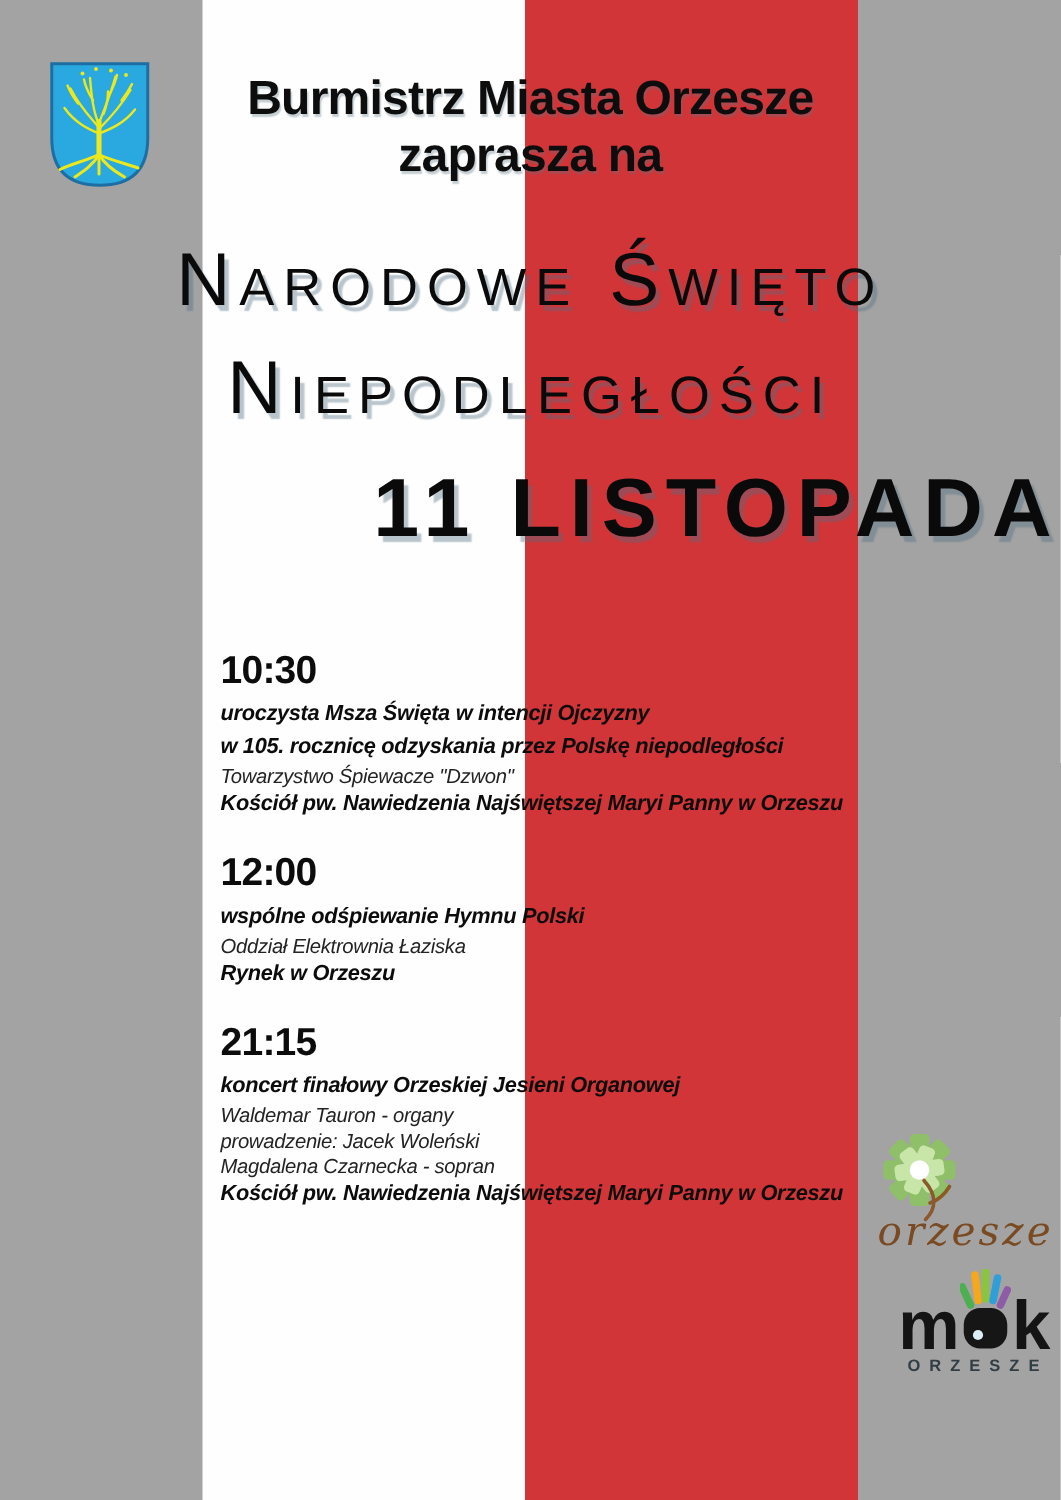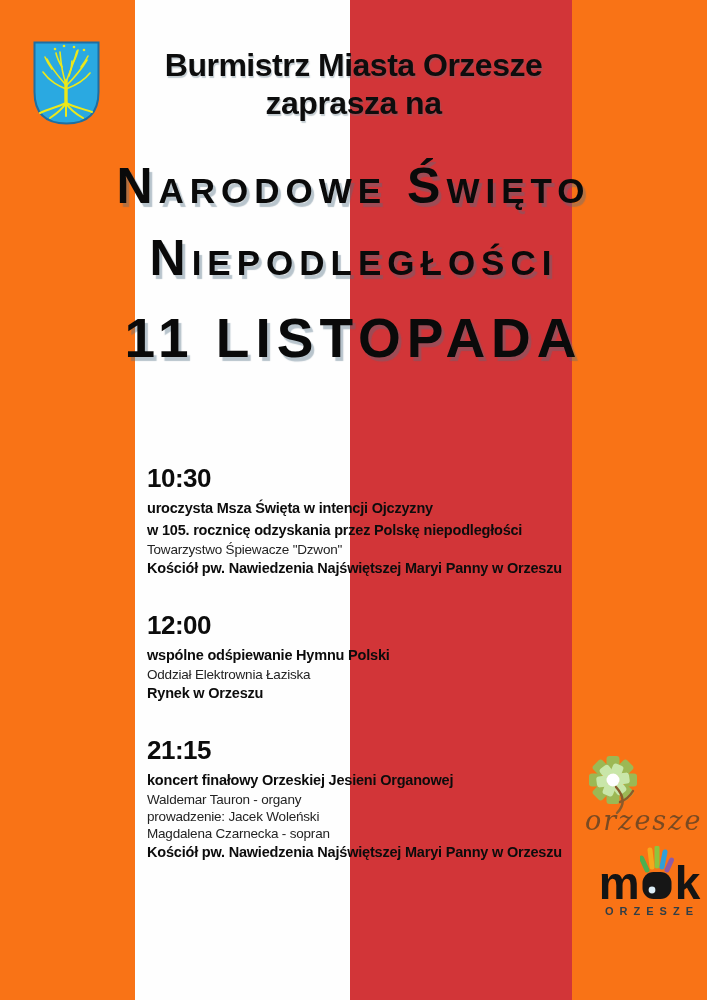--- a/index.html
+++ b/index.html
@@ -1,20 +1,20 @@
 <!DOCTYPE html>
 <html lang="pl"><head>
 <meta charset="utf-8">
 <style>
   html,body{margin:0;padding:0;}
   body{font-family:"Liberation Sans", sans-serif;}
   .poster{
     position:relative;
     width:707px;height:1000px;
-    background:#f97316;
+    background:#a3a3a3;
     overflow:hidden;
   }
   .stripe{position:absolute;top:0;bottom:0;}
   .stripe-white{left:135px;width:215px;background:#fefefe;}
   .stripe-red{left:350px;width:222px;background:#d23538;}
 
   .crest{position:absolute;left:33px;top:41px;width:67px;height:84px;}
 
   .header{
     position:absolute;top:46px;left:0;right:0;
@@ -23,42 +23,43 @@
     letter-spacing:-0.5px;
     text-shadow:1px 2px 1px rgba(90,115,130,0.35);
   }
 
   .title-block{
     position:absolute;top:150px;left:0;right:0;
     text-align:center;color:#0a0a0a;
   }
   .title-caps{
     font-variant:small-caps;
-    font-weight:700;
+    font-weight:400;
     font-size:50px;line-height:72px;
     letter-spacing:6px;
     text-shadow:3px 4px 1px rgba(80,110,130,0.40);
     white-space:nowrap;
   }
   .title-date{
     font-weight:700;
     font-size:55px;line-height:60px;
     letter-spacing:6px;
     margin-top:14px;
     text-shadow:3px 4px 1px rgba(80,110,130,0.40);
     white-space:nowrap;
+    text-align:right;
   }
 
   .schedule{position:absolute;left:147px;top:433px;width:445px;color:#0c0c0c;}
-  .slot{margin-bottom:20px;margin-top:32px;}
+  .slot{margin-bottom:20px;}
   .slot-time{
     font-size:26px;font-weight:700;line-height:27px;
     letter-spacing:-0.5px;margin-bottom:6px;
   }
-  .line{white-space:nowrap;}
+  .line{white-space:nowrap;font-style:italic;}
   .line.b{font-size:14.5px;font-weight:700;line-height:21.5px;letter-spacing:-0.2px;}
   .line.r{font-size:13.5px;font-weight:400;line-height:17px;letter-spacing:-0.2px;color:#232323;}
 
   .orzesze-logo{position:absolute;left:580px;top:754px;width:120px;height:82px;}
   .mok-logo{position:absolute;left:594px;top:846px;width:110px;text-align:center;}
   .mok-row{display:flex;align-items:flex-end;justify-content:center;}
   .mok-letter{
     font-size:46px;font-weight:700;line-height:34px;
     color:#141414;letter-spacing:-1px;
   }

